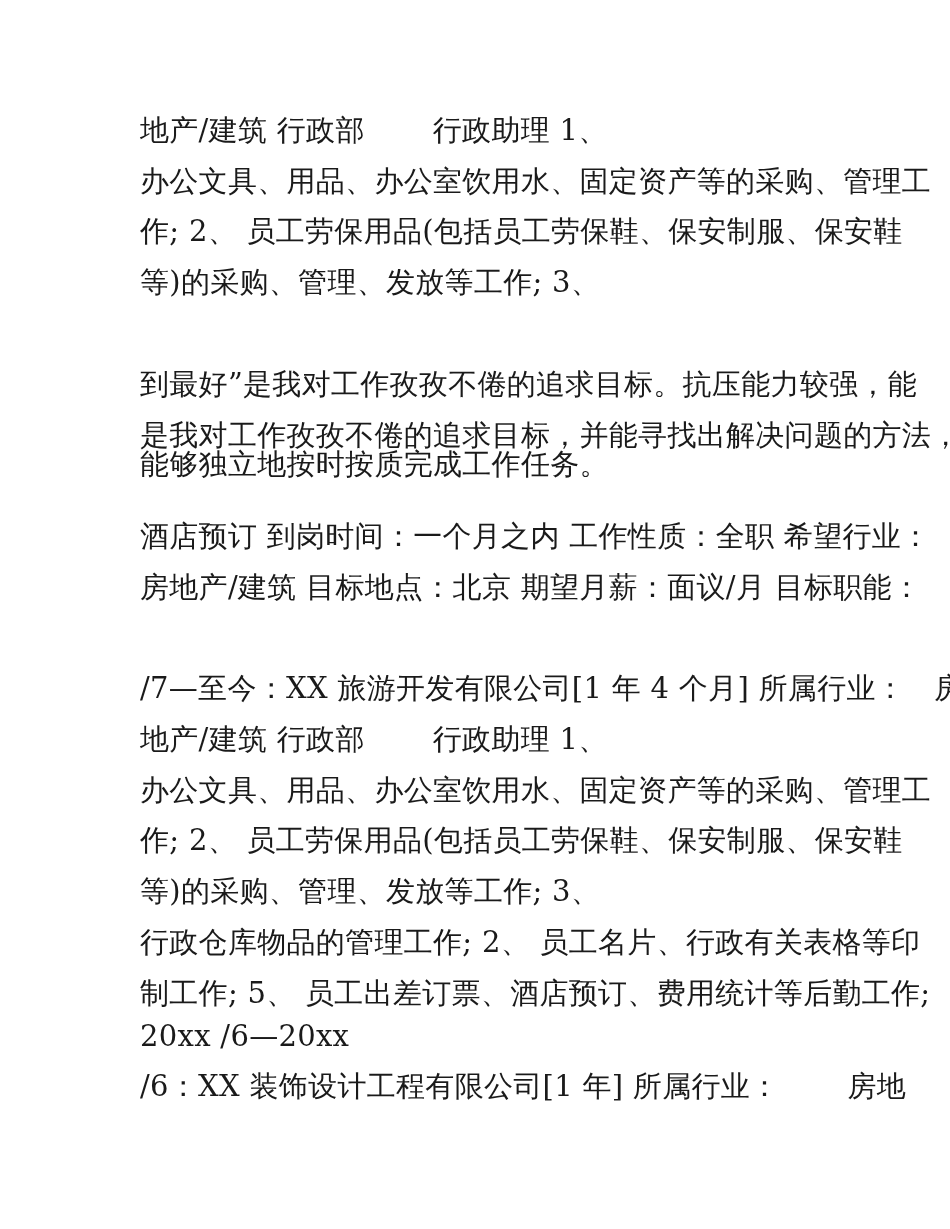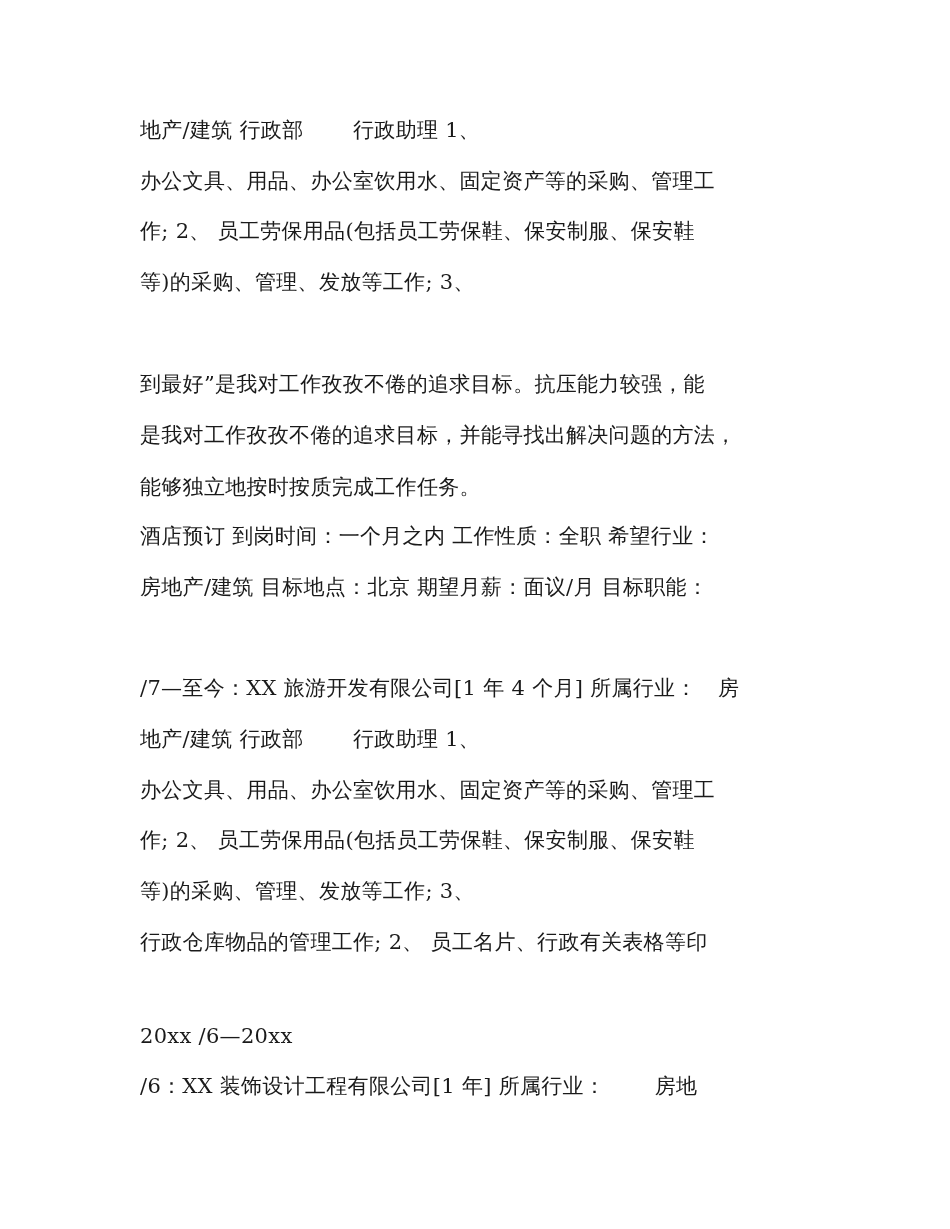--- a/index.html
+++ b/index.html
@@ -18,40 +18,41 @@
     .page {
       position: absolute;
       left: 0; top: 0;
       width: 950px;
       height: 1229px;
       background: #ffffff;
     }
     .line {
       position: absolute;
       left: 140px;
-      font-size: 21px;
+      font-size: 29px;
       line-height: 30px;
       white-space: pre;
       letter-spacing: 0.3px;
     }
   </style>
 </head>
 <body>
 
 <div class="page">
   <div class="line" style="top:115px">地产/建筑 行政部　　 行政助理 1、</div>
   <div class="line" style="top:166px">办公文具、用品、办公室饮用水、固定资产等的采购、管理工</div>
   <div class="line" style="top:216px">作; 2、 员工劳保用品(包括员工劳保鞋、保安制服、保安鞋</div>
   <div class="line" style="top:267px">等)的采购、管理、发放等工作; 3、</div>
   <div class="line" style="top:369px">到最好”是我对工作孜孜不倦的追求目标。抗压能力较强，能</div>
   <div class="line" style="top:420px">是我对工作孜孜不倦的追求目标，并能寻找出解决问题的方法，</div>
-  <div class="line" style="top:472px">能够独立地按时按质完成工作任务。</div>
+  <div class="line" style="top:449px">能够独立地按时按质完成工作任务。</div>
   <div class="line" style="top:521px">酒店预订 到岗时间：一个月之内 工作性质：全职 希望行业：</div>
   <div class="line" style="top:572px">房地产/建筑 目标地点：北京 期望月薪：面议/月 目标职能：</div>
   <div class="line" style="top:673px">/7—至今：XX 旅游开发有限公司[1 年 4 个月] 所属行业：　房</div>
   <div class="line" style="top:724px">地产/建筑 行政部　　 行政助理 1、</div>
   <div class="line" style="top:775px">办公文具、用品、办公室饮用水、固定资产等的采购、管理工</div>
   <div class="line" style="top:825px">作; 2、 员工劳保用品(包括员工劳保鞋、保安制服、保安鞋</div>
   <div class="line" style="top:876px">等)的采购、管理、发放等工作; 3、</div>
   <div class="line" style="top:927px">行政仓库物品的管理工作; 2、 员工名片、行政有关表格等印</div>
+  <div class="line" style="top:978px">制工作; 5、 员工出差订票、酒店预订、费用统计等后勤工作;</div>
   <div class="line" style="top:1021px">20xx /6—20xx</div>
   <div class="line" style="top:1071px">/6：XX 装饰设计工程有限公司[1 年] 所属行业：　　 房地</div>
 </div>
 
 </body></html>

